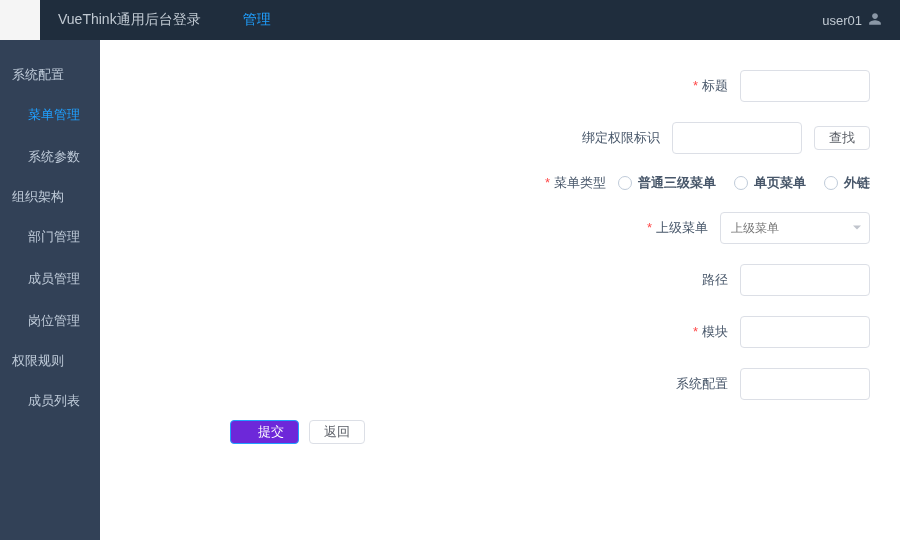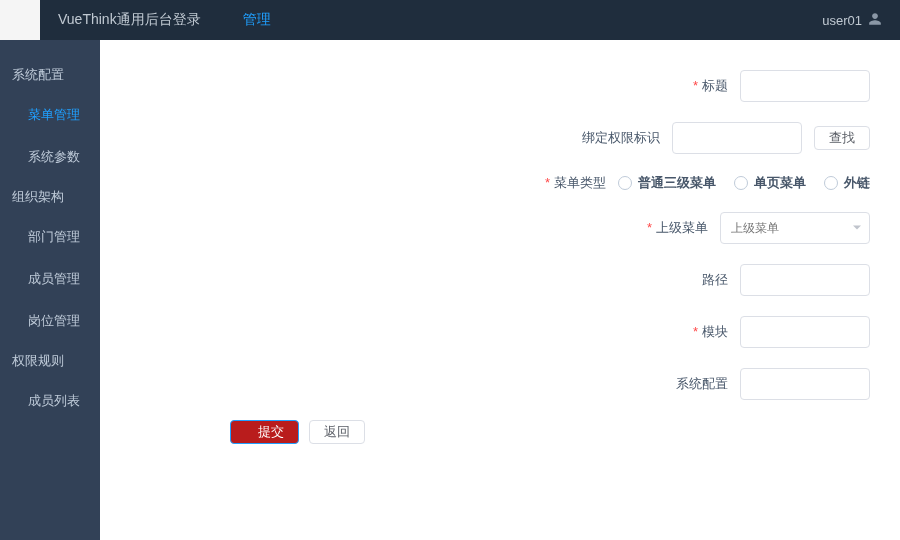--- a/index.html
+++ b/index.html
@@ -170,21 +170,21 @@
       display: inline-flex;
       align-items: center;
       justify-content: center;
     }
     .btn-default {
       background: #fff;
       border: 1px solid #dcdfe6;
       color: #5a5e66;
     }
     .btn-primary {
-      background: #b91c1c;
+      background: #6d28d9;
       border: 1px solid #20a0ff;
       color: #fff;
       padding-left: 27px;
     }
     .find-btn {
       margin-left: 12px;
     }
     .action-row {
       display: flex;
       gap: 10px;

